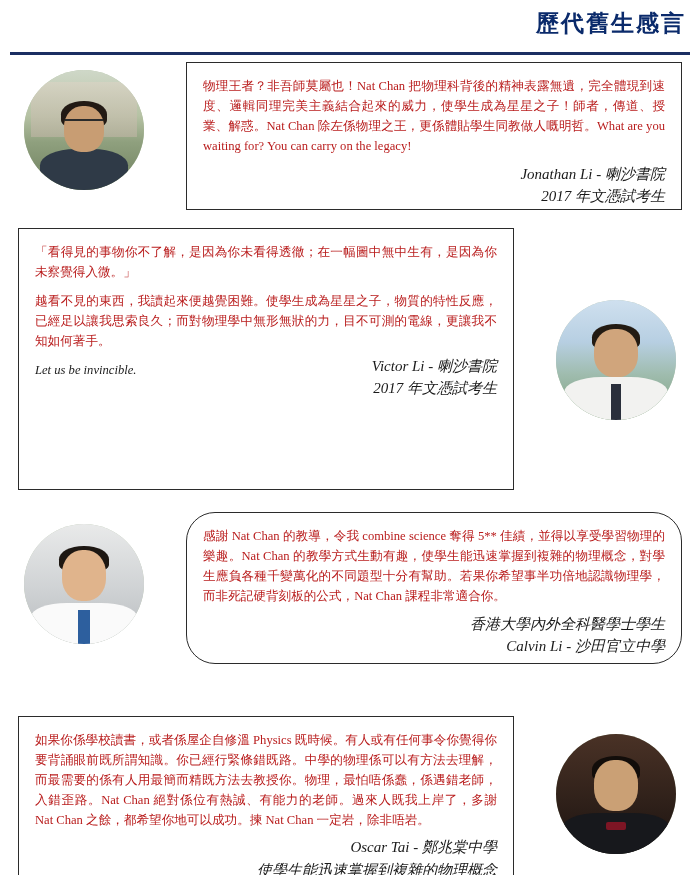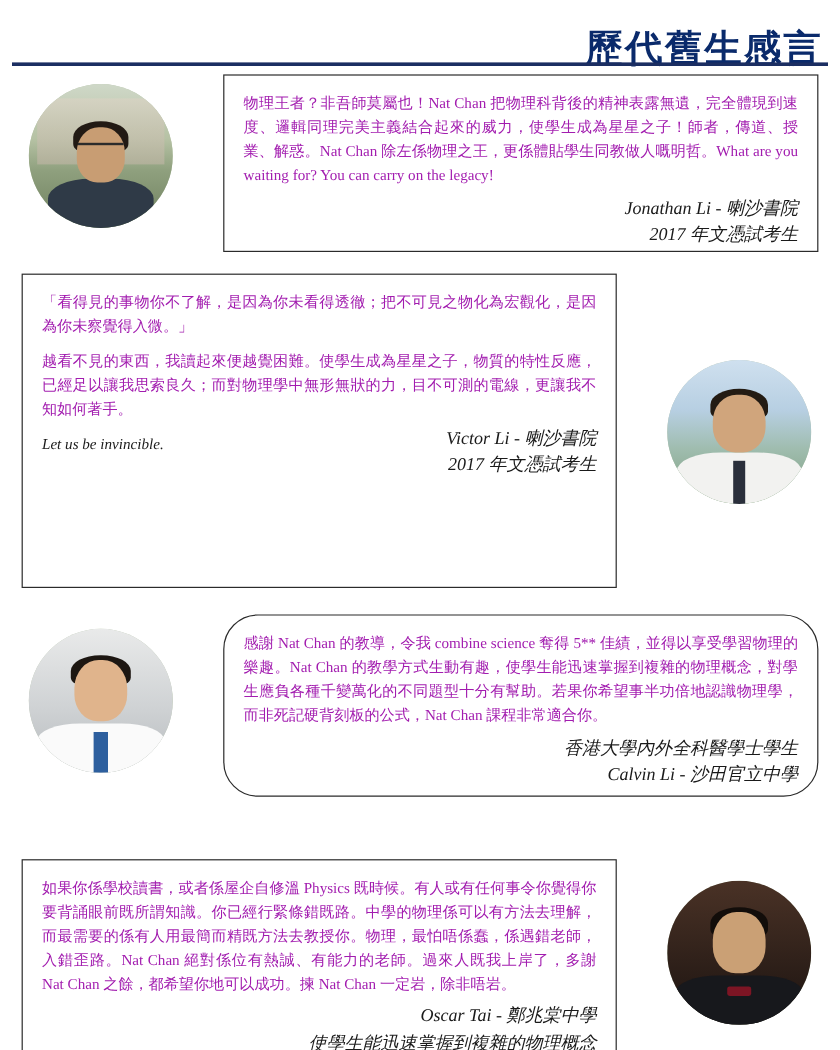--- a/index.html
+++ b/index.html
@@ -26,24 +26,23 @@
   .header {
     position: relative;
     height: 60px;
   }
   .header-title {
     position: absolute;
     right: 14px;
     top: 8px;
     font-family: "DejaVu Serif", serif;
     font-weight: bold;
-    font-size: 31px;
+    font-size: 23px;
     letter-spacing: 2px;
     color: #0a2a6b;
-    margin-top: 12px;
   }
   .header-rule {
     position: absolute;
     left: 10px;
     right: 10px;
     top: 52px;
     height: 3px;
     background: #1b2e62;
   }
 
@@ -59,21 +58,21 @@
     background: #fff;
     padding: 14px 16px 10px 16px;
   }
   .quote-text {
     font-family: "Liberation Serif", serif;
     font-size: 12.6px;
     line-height: 1.58;
     text-align: justify;
     text-justify: inter-ideograph;
     margin: 0 0 9px 0;
-    color: #a21caf;
+    color: #b91c1c;
   }
   .quote-text:last-of-type {
     margin-bottom: 0;
   }
   .quote-italic {
     font-style: italic;
     font-size: 12.6px;
     line-height: 1.6;
     margin: 6px 0 0 0;
   }
@@ -229,21 +228,21 @@
       <p class="quote-text">物理王者？非吾師莫屬也！Nat Chan 把物理科背後的精神表露無遺，完全體現到速度、邏輯同理完美主義結合起來的威力，使學生成為星星之子！師者，傳道、授業、解惑。Nat Chan 除左係物理之王，更係體貼學生同教做人嘅明哲。What are you waiting for? You can carry on the legacy!</p>
       <div class="attribution">
         <div>Jonathan Li - 喇沙書院</div>
         <div>2017 年文憑試考生</div>
       </div>
     </div>
   </div>
 
   <div class="testimonial" style="left:0; top:228px; width:700px; height:270px;">
     <div class="quote-box" style="left:18px; top:0; width:496px; height:262px;">
-      <p class="quote-text">「看得見的事物你不了解，是因為你未看得透徹；把不可見之物化為宏觀化，是因為你未察覺得入微。」</p>
+      <p class="quote-text">「看得見的事物你不了解，是因為你未看得透徹；在一幅圖中無中生有，是因為你未察覺得入微。」</p>
       <p class="quote-text">越看不見的東西，我讀起來便越覺困難。使學生成為星星之子，物質的特性反應，已經足以讓我思索良久；而對物理學中無形無狀的力，目不可測的電線，更讓我不知如何著手。</p>
       <p class="quote-italic">Let us be invincible.</p>
       <div class="attribution" style="margin-top:-26px;">
         <div>Victor Li - 喇沙書院</div>
         <div>2017 年文憑試考生</div>
       </div>
     </div>
     <div class="photo p2" style="left:556px; top:72px; width:120px; height:120px;">
       <div class="bg"></div>
       <div class="body"></div>

